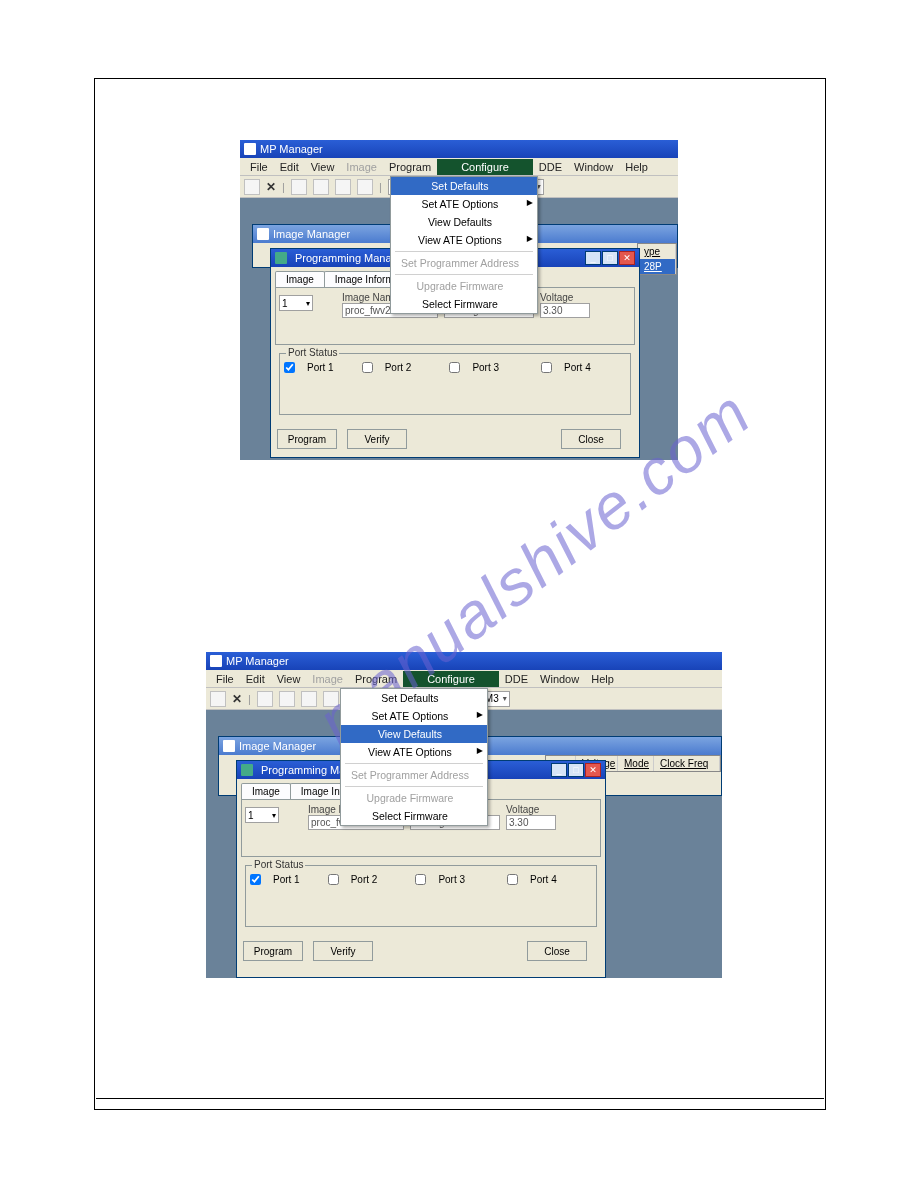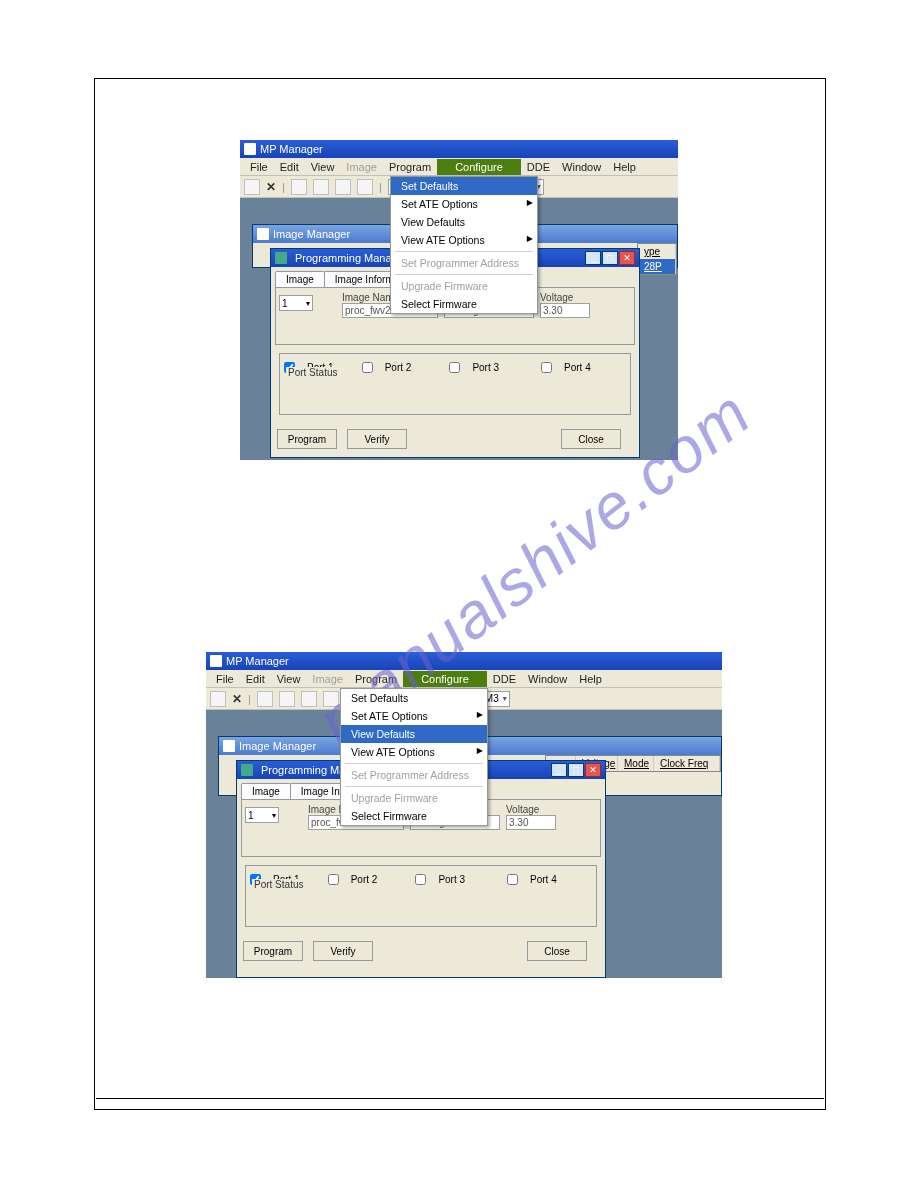--- a/index.html
+++ b/index.html
@@ -8,21 +8,21 @@
   .sep { position: absolute; left: 96px; top: 1098px; width: 728px; height: 2px; border-top: 1px solid #000; }
 
   .shot { position: absolute; background: #6a8299; overflow: hidden; }
   .shot1 { top: 140px; left: 240px; width: 438px; height: 320px; }
   .shot2 { top: 652px; left: 206px; width: 516px; height: 326px; }
 
   .titlebar { height: 18px; background: linear-gradient(#2a5ed6,#1843b8); color: #fff; font-size: 11px; display: flex; align-items: center; padding: 0 4px; }
   .titlebar .ticon { width: 12px; height: 12px; background: #fff; margin-right: 4px; border-radius: 1px; }
   .menubar { height: 18px; background: #ece9d8; display: flex; align-items: center; font-size: 11px; padding-left: 4px; color: #222; border-bottom: 1px solid #c0c0c0; }
   .menubar span { padding: 0 6px; cursor: default; }
-  .menubar span.pressed { background: #4d7c0f; color: #fff; padding: 2px 18px; }
+  .menubar span.pressed { background: #14532d; color: #fff; padding: 2px 24px; }
   .menubar span.disabled { color: #a0a0a0; }
   .toolbar { height: 22px; background: #ece9d8; display: flex; align-items: center; gap: 6px; padding: 0 4px; border-bottom: 1px solid #c0c0c0; font-size: 11px; }
   .toolbar .tb-btn { width: 16px; height: 16px; border: 1px solid #c0c0c0; background: #f5f5f5; }
   .toolbar .combo { background: #fff; border: 1px solid #a0a0a0; height: 16px; min-width: 60px; display: inline-flex; align-items: center; justify-content: flex-end; padding: 0 2px; font-size: 10px; }
   .toolbar .combo::after { content: "▾"; font-size: 8px; color: #555; margin-left: 4px; }
 
   .client { position: relative; background: #6a8299; height: calc(100% - 58px); }
 
   .imgmgr { position: absolute; border: 1px solid #003c74; background: #ece9d8; }
   .imgmgr .titlebar { background: linear-gradient(#7ba4e0,#4b7bcf); }
@@ -39,30 +39,30 @@
 
   .grid { font-size: 10px; }
   .grid .hdr, .grid .row { display: grid; grid-template-columns: 96px 90px 50px; gap: 6px; }
   .grid .hdr { color: #444; }
   .grid .row .cell { background: #fff; border: 1px solid #a0a0a0; padding: 1px 2px; color: #555; }
 
   .imgselect { position: absolute; top: 28px; left: 8px; width: 34px; height: 16px; background: #fff; border: 1px solid #a0a0a0; font-size: 10px; display: flex; align-items: center; justify-content: space-between; padding: 0 2px; }
   .imgselect::after { content: "▾"; font-size: 8px; }
 
   .portbox { margin: 8px; border: 1px solid #919b9c; padding: 4px; height: 62px; position: relative; }
-  .portbox .lbl { position: absolute; top: -7px; left: 6px; background: #ece9d8; font-size: 10px; padding: 0 2px; color: #333; margin-top: 20px; }
+  .portbox .lbl { position: absolute; top: -7px; left: 6px; background: #ece9d8; font-size: 10px; padding: 0 2px; color: #333; }
   .ports { display: flex; gap: 10px; margin-top: 4px; }
   .port { font-size: 10px; display: flex; align-items: flex-end; gap: 12px; }
   .port input[type=checkbox] { width: 11px; height: 11px; }
 
   .btnrow { display: flex; gap: 10px; justify-content: center; padding: 6px; }
   .win-btn { font-size: 10px; background: #ece9d8; border: 1px solid #919b9c; width: 60px; height: 20px; }
   .close-right { margin-left: auto; margin-right: 12px; }
 
-  .menu-drop { position: absolute; background: #fff; border: 1px solid #919b9c; box-shadow: 2px 2px 3px rgba(0,0,0,0.3); font-size: 10.5px; min-width: 124px; z-index: 50; }
+  .menu-drop { position: absolute; background: #fff; border: 1px solid #919b9c; box-shadow: 2px 2px 3px rgba(0,0,0,0.3); font-size: 10.5px; min-width: 124px; z-index: 50; text-align: center; }
   .menu-item { padding: 3px 18px 3px 10px; position: relative; cursor: default; }
   .menu-item.hi { background: #316ac5; color: #fff; }
   .menu-item.disabled { color: #a0a0a0; }
   .menu-item .arrow { position: absolute; right: 4px; font-size: 8px; }
   .menu-sep { height: 1px; background: #d0d0d0; margin: 2px 4px; }
 
   .imgtable { position: absolute; right: 0; top: 0; background: #fff; border: 1px solid #888; font-size: 10px; }
   .imgtable .th, .imgtable .tr { display: flex; }
   .imgtable .c { border-right: 1px solid #ccc; padding: 2px 6px; text-decoration: underline; }
   .imgtable .th { background: #ece9d8; }

